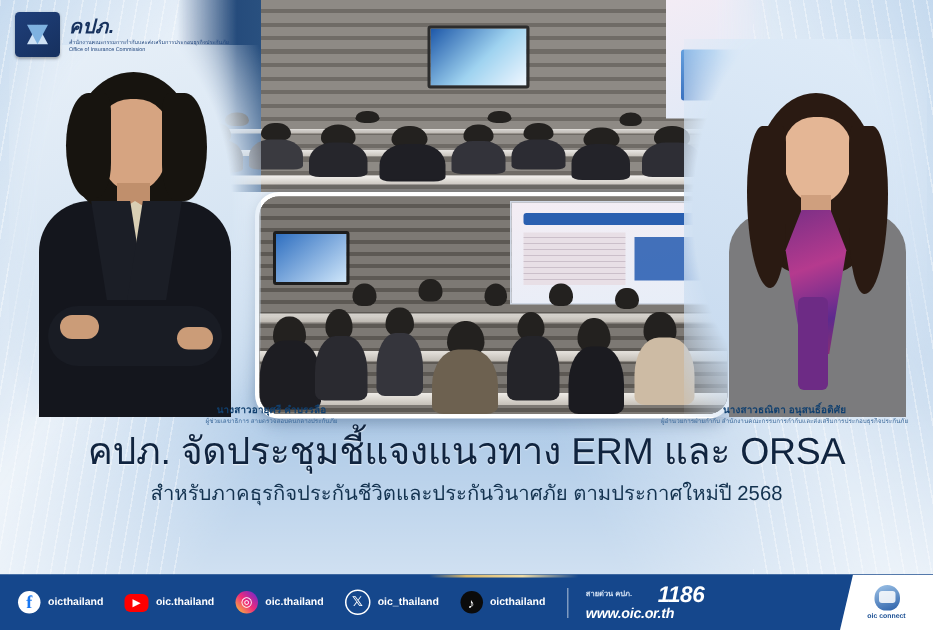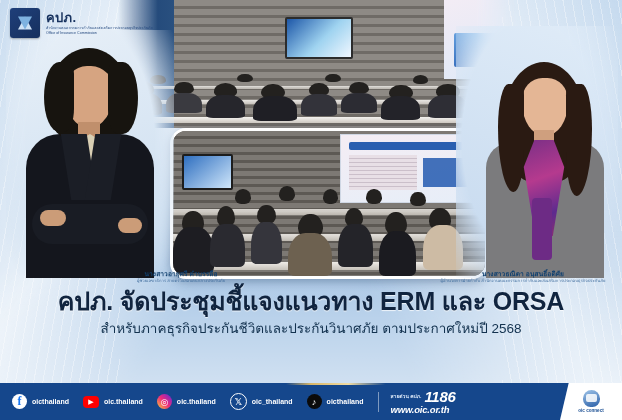--- a/index.html
+++ b/index.html
@@ -133,58 +133,58 @@
 
   
   .caption{position:absolute;text-align:center;color:#14447f;}
   .cap-left{left:112px;top:269px;width:138px;}
   .cap-right{left:434px;top:269px;width:178px;}
   .cap-name{font-size:6.6px;font-weight:bold;letter-spacing:.1px;line-height:9px;white-space:nowrap;color:#11406f;}
   .cap-role{font-size:4.2px;line-height:6px;color:#3f6c9c;white-space:nowrap;}
 
   
   .headline{position:absolute;left:0;top:286px;width:622px;text-align:center;}
-  .h1{font-size:25px;font-weight:bold;color:#10243f;letter-spacing:-.2px;line-height:30px;
+  .h1{font-size:25px;font-weight:normal;color:#10243f;letter-spacing:-.2px;line-height:30px;
       text-shadow:0 1px 1px rgba(255,255,255,.75);}
   .h2{font-size:13.5px;color:#13324f;line-height:19px;margin-top:3px;}
   .h3{font-size:13.5px;color:#13324f;line-height:19px;}
 
   
   .logo{position:absolute;left:10px;top:8px;display:flex;align-items:center;gap:6px;}
   .logo-mark{width:30px;height:30px;background:linear-gradient(145deg,#1f3f7a,#16305e);
     border-radius:3px;position:relative;box-shadow:0 1px 2px rgba(0,0,0,.3);}
   .logo-mark:before{content:"";position:absolute;left:50%;top:50%;transform:translate(-50%,-50%) rotate(0deg);
     width:0;height:0;border-left:7px solid transparent;border-right:7px solid transparent;
     border-bottom:13px solid #cfe2f5;}
   .logo-mark:after{content:"";position:absolute;left:50%;top:50%;transform:translate(-50%,-50%) rotate(180deg);
     width:0;height:0;border-left:7px solid transparent;border-right:7px solid transparent;
     border-bottom:13px solid #7fb2e0;}
   .logo-txt{line-height:1;}
-  .logo-abbr{font-size:13px;font-weight:bold;color:#17325e;letter-spacing:.3px;}
+  .logo-abbr{font-size:13px;font-weight:bold;color:#17325e;letter-spacing:.3px;font-style:italic;}
   .logo-full1{font-size:3.6px;color:#22477e;line-height:5px;margin-top:2px;white-space:nowrap;}
   .logo-full2{font-size:3.6px;color:#22477e;line-height:5px;white-space:nowrap;}
 
   
   .footer{position:absolute;left:0;bottom:0;width:622px;height:37px;background:#15478c;
     display:flex;align-items:center;overflow:hidden;}
   .gold{position:absolute;left:0;top:0;width:622px;height:2px;
     background:linear-gradient(to right,#15478c 0%,#15478c 46%,#d9b769 50%,#f0dca4 56%,#15478c 62%,#15478c 100%);}
   .social{display:flex;align-items:center;gap:5px;margin-left:12px;}
   .social + .social{margin-left:14px;}
   .sico{width:15px;height:15px;border-radius:50%;display:flex;align-items:center;justify-content:center;
     font-size:9px;color:#fff;font-weight:bold;flex:none;}
   .sico.fb{background:#ffffff;color:#1877f2;font-family:"Liberation Serif",serif;font-size:12px;}
   .sico.yt{background:#ff0000;border-radius:4px;width:16px;height:12px;font-size:7px;}
   .sico.ig{background:linear-gradient(45deg,#f9ce34,#ee2a7b 50%,#6228d7);}
   .sico.x{background:#15478c;border:1px solid #ffffff;}
   .sico.tt{background:#0b0b0b;}
   .slabel{font-size:7px;color:#ffffff;font-weight:bold;white-space:nowrap;}
   .divider{width:1px;height:20px;background:rgba(255,255,255,.45);margin-left:14px;}
   .hotline{margin-left:12px;color:#fff;line-height:1;}
-  .hot-top{display:flex;align-items:center;gap:3px;}
+  .hot-top{display:flex;align-items:center;gap:17px;}
   .hot-word{font-size:5px;font-weight:bold;color:#dbe8f8;line-height:7px;}
   .hot-num{font-size:15px;font-weight:bold;font-style:italic;color:#ffffff;letter-spacing:-.3px;}
   .hot-url{font-size:9.5px;font-weight:bold;font-style:italic;color:#ffffff;margin-top:1px;letter-spacing:-.2px;}
   .connect{position:absolute;right:0;top:0;height:37px;width:62px;background:#ffffff;
     clip-path:polygon(14% 0,100% 0,100% 100%,0 100%);
     display:flex;flex-direction:column;align-items:center;justify-content:center;gap:1px;}
   .connect-badge{width:17px;height:17px;border-radius:50% 50% 45% 45%;
     background:linear-gradient(160deg,#9fc4e8,#2a5fa8);position:relative;}
   .connect-badge:after{content:"";position:absolute;left:3px;top:4px;width:11px;height:8px;
     background:#ffffff;border-radius:2px;opacity:.85;}

